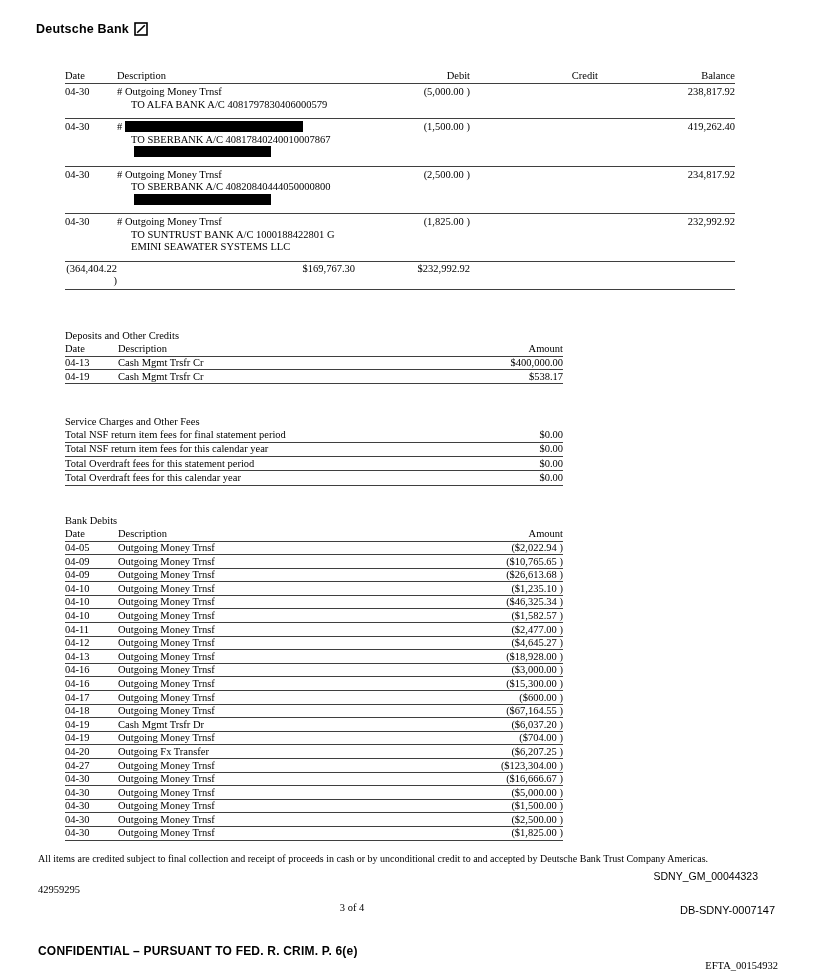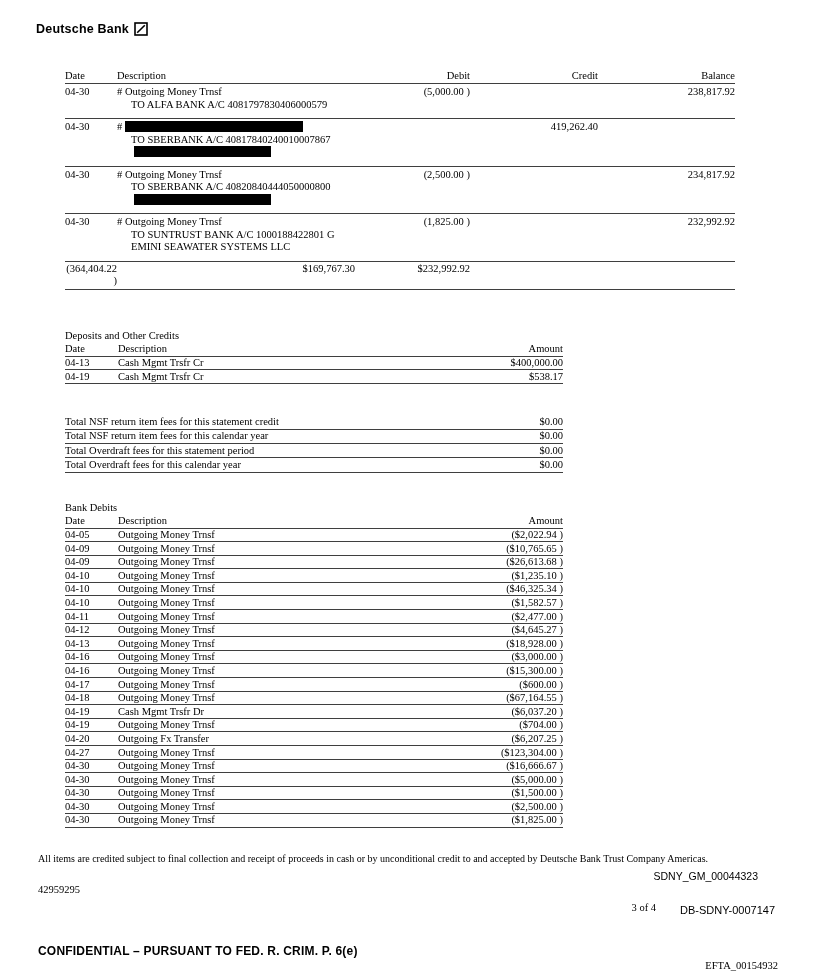--- a/index.html
+++ b/index.html
@@ -40,21 +40,21 @@
   .t2 { width:498px; }
   .t2 .row { display:grid; grid-template-columns:1fr 110px; border-bottom:1px solid #3f3f3f; line-height:12.2px; padding:0.5px 0; }
 
   .mt-deposits { margin-top:40px; }
   .mt-service { margin-top:32px; }
   .mt-other { margin-top:29px; }
 
   
   .foot-note { position:absolute; left:38px; top:853px; width:750px; font-size:10px; white-space:nowrap; font-family:"Liberation Serif", serif; }
   .doc-num { position:absolute; left:38px; top:884px; font-size:10.5px; font-family:"Liberation Serif", serif; }
-  .page-num { position:absolute; left:0; top:902px; width:656px; text-align:right; font-size:10.5px; font-family:"Liberation Serif", serif;padding-left:48px; }
+  .page-num { position:absolute; left:0; top:902px; width:656px; text-align:center; font-size:10.5px; font-family:"Liberation Serif", serif;padding-left:48px; }
   .bates-sdny { position:absolute; right:58px; top:870px; font-family:"Liberation Sans", sans-serif; font-size:10.5px; }
   .confidential { position:absolute; left:38px; top:944px; font-family:"Liberation Sans", sans-serif; font-weight:bold; font-size:12px; letter-spacing:0.2px; }
   .bates-db { position:absolute; right:41px; top:904px; font-family:"Liberation Sans", sans-serif; font-size:11px; }
   .bates-efta { position:absolute; right:38px; top:960px; font-family:"Liberation Serif", serif; font-size:10.5px; }
 </style>
 </head>
 <body>
 
 <div class="page">
 
@@ -91,20 +91,21 @@
             <span class="num">238,817.92</span>
           </div>
 
           <div class="row txrow">
             <span>04-30</span>
             <span>
               <div class="dline"><span>#</span><span class="redact" style="width: 178px;"></span></div>
               <div class="dline indent"><span>TO SBERBANK A/C 40817840240010007867</span></div>
               <div class="dline indent"><span class="redact" style="width: 137px;"></span></div>
             </span>
+            <span class="num">(1,500.00 )</span>
             <span class="num"></span>
             <span class="num">419,262.40</span>
           </div>
 
           <div class="row txrow">
             <span>04-30</span>
             <span>
               <div class="dline"><span># Outgoing Money Trnsf</span></div>
               <div class="dline indent"><span>TO SBERBANK A/C 40820840444050000800</span></div>
               <div class="dline indent"><span class="redact" style="width: 137px;"></span></div>
@@ -152,25 +153,26 @@
             <div class="row">
               <span>04-19</span>
               <span>Cash Mgmt Trsfr Cr</span>
               <span class="num">$538.17</span>
             </div>
           </div>
       </div>
     </div>
 
     <div class="sect mt-service">
+      <div class="sect-title">Service Charges and Other Fees</div>
       <div class="t2">
         <div>
 
             <div class="row">
-              <span>Total NSF return item fees for this statement credit</span>
+              <span>Total NSF return item fees for final statement period</span>
               <span class="num">$0.00</span>
             </div>
 
             <div class="row">
               <span>Total NSF return item fees for this calendar year</span>
               <span class="num">$0.00</span>
             </div>
 
             <div class="row">
               <span>Total Overdraft fees for this statement period</span>

